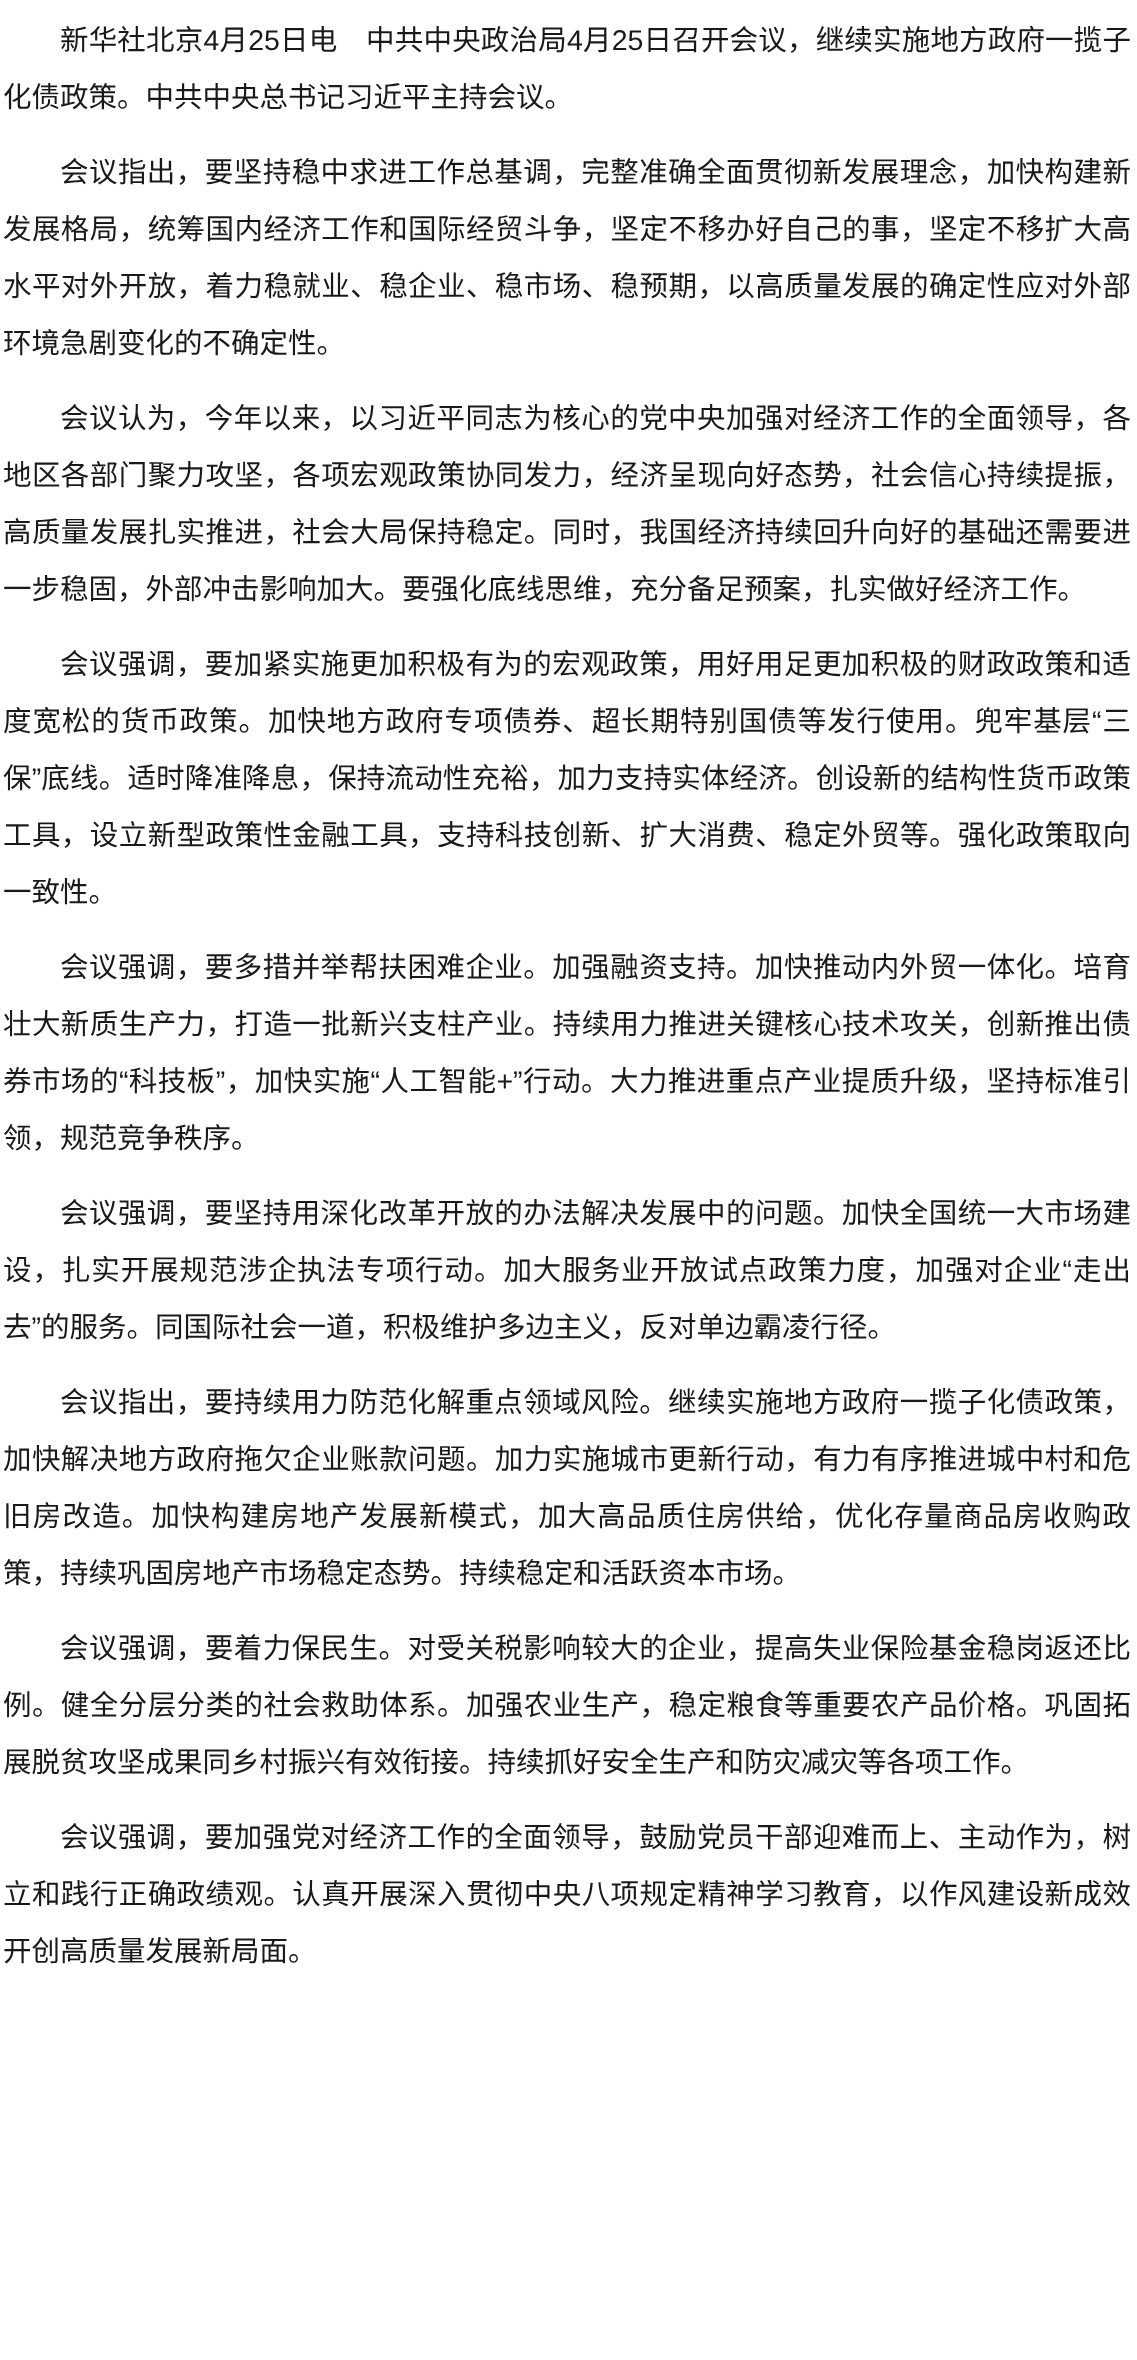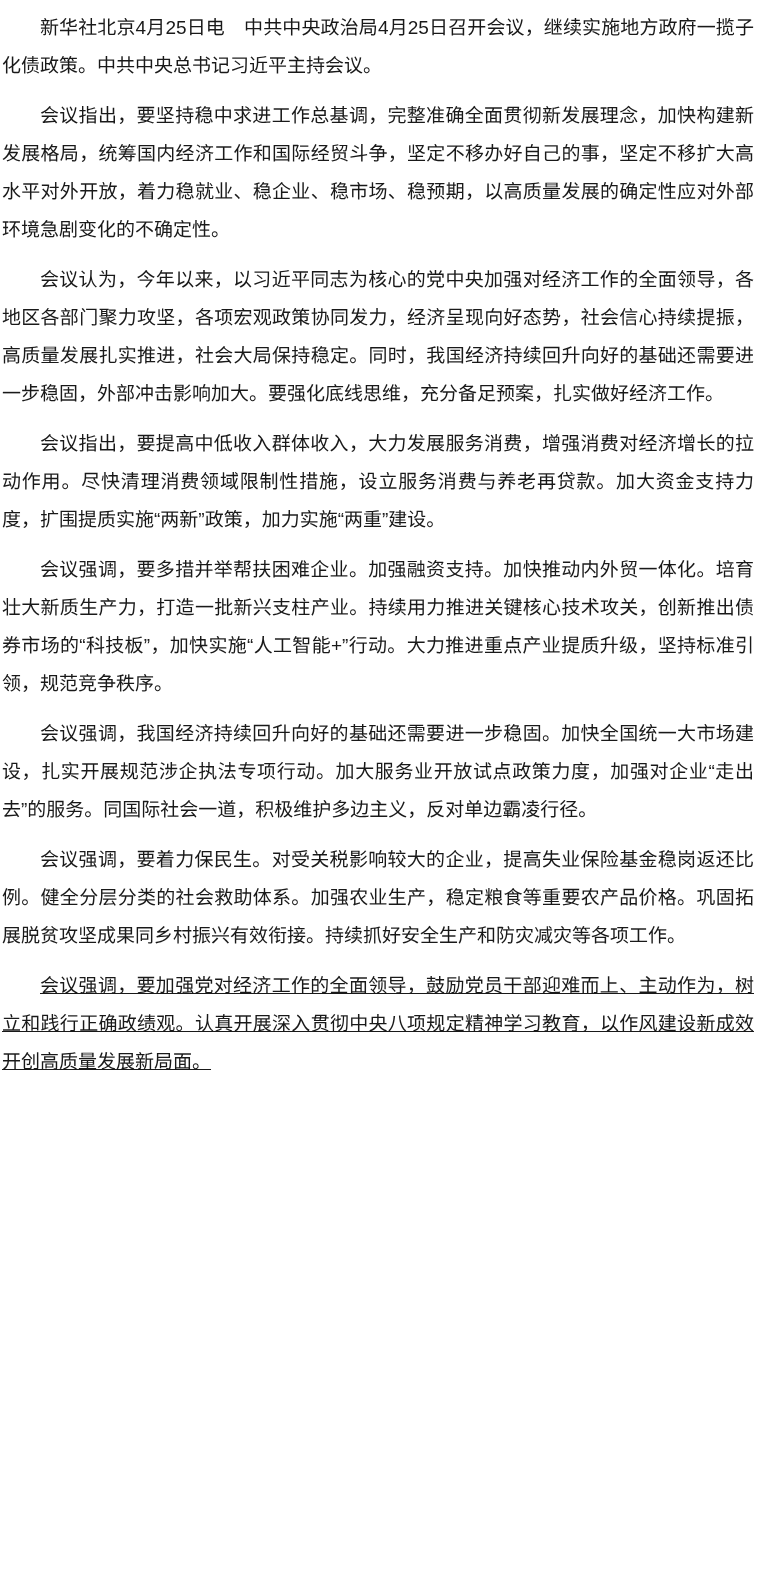--- a/index.html
+++ b/index.html
@@ -23,31 +23,31 @@
     line-height: 38px;
     text-align: justify;
     word-break: break-all;
   }
   .article p {
     margin: 0 0 12px 0;
     text-indent: 2em;
   }
   .article p:last-child {
     margin-bottom: 12px;
-    text-decoration: underline;
   }
 </style>
 </head>
 <body>
 
 <div class="page">
   <div class="article">
     <p>新华社北京4月25日电　中共中央政治局4月25日召开会议，继续实施地方政府一揽子化债政策。中共中央总书记习近平主持会议。</p>
     <p>会议指出，要坚持稳中求进工作总基调，完整准确全面贯彻新发展理念，加快构建新发展格局，统筹国内经济工作和国际经贸斗争，坚定不移办好自己的事，坚定不移扩大高水平对外开放，着力稳就业、稳企业、稳市场、稳预期，以高质量发展的确定性应对外部环境急剧变化的不确定性。</p>
     <p>会议认为，今年以来，以习近平同志为核心的党中央加强对经济工作的全面领导，各地区各部门聚力攻坚，各项宏观政策协同发力，经济呈现向好态势，社会信心持续提振，高质量发展扎实推进，社会大局保持稳定。同时，我国经济持续回升向好的基础还需要进一步稳固，外部冲击影响加大。要强化底线思维，充分备足预案，扎实做好经济工作。</p>
-    <p>会议指出，要提高中低收入群体收入，大力发展服务消费，增强消费对经济增长的拉动作用。尽快清理消费领域限制性措施，设立服务消费与养老再贷款。加大资金支持力度，扩围提质实施“两新”政策，加力实施“两重”建设。</p>
+    <p>会议强调，要加紧实施更加积极有为的宏观政策，用好用足更加积极的财政政策和适度宽松的货币政策。加快地方政府专项债券、超长期特别国债等发行使用。兜牢基层“三保”底线。适时降准降息，保持流动性充裕，加力支持实体经济。创设新的结构性货币政策工具，设立新型政策性金融工具，支持科技创新、扩大消费、稳定外贸等。强化政策取向一致性。</p>
     <p>会议强调，要多措并举帮扶困难企业。加强融资支持。加快推动内外贸一体化。培育壮大新质生产力，打造一批新兴支柱产业。持续用力推进关键核心技术攻关，创新推出债券市场的“科技板”，加快实施“人工智能+”行动。大力推进重点产业提质升级，坚持标准引领，规范竞争秩序。</p>
-    <p>会议强调，我国经济持续回升向好的基础还需要进一步稳固。加快全国统一大市场建设，扎实开展规范涉企执法专项行动。加大服务业开放试点政策力度，加强对企业“走出去”的服务。同国际社会一道，积极维护多边主义，反对单边霸凌行径。</p>
+    <p>会议强调，要坚持用深化改革开放的办法解决发展中的问题。加快全国统一大市场建设，扎实开展规范涉企执法专项行动。加大服务业开放试点政策力度，加强对企业“走出去”的服务。同国际社会一道，积极维护多边主义，反对单边霸凌行径。</p>
+    <p>会议指出，要持续用力防范化解重点领域风险。继续实施地方政府一揽子化债政策，加快解决地方政府拖欠企业账款问题。加力实施城市更新行动，有力有序推进城中村和危旧房改造。加快构建房地产发展新模式，加大高品质住房供给，优化存量商品房收购政策，持续巩固房地产市场稳定态势。持续稳定和活跃资本市场。</p>
     <p>会议强调，要着力保民生。对受关税影响较大的企业，提高失业保险基金稳岗返还比例。健全分层分类的社会救助体系。加强农业生产，稳定粮食等重要农产品价格。巩固拓展脱贫攻坚成果同乡村振兴有效衔接。持续抓好安全生产和防灾减灾等各项工作。</p>
     <p>会议强调，要加强党对经济工作的全面领导，鼓励党员干部迎难而上、主动作为，树立和践行正确政绩观。认真开展深入贯彻中央八项规定精神学习教育，以作风建设新成效开创高质量发展新局面。</p>
 
   </div>
 </div>
 
 </body></html>

